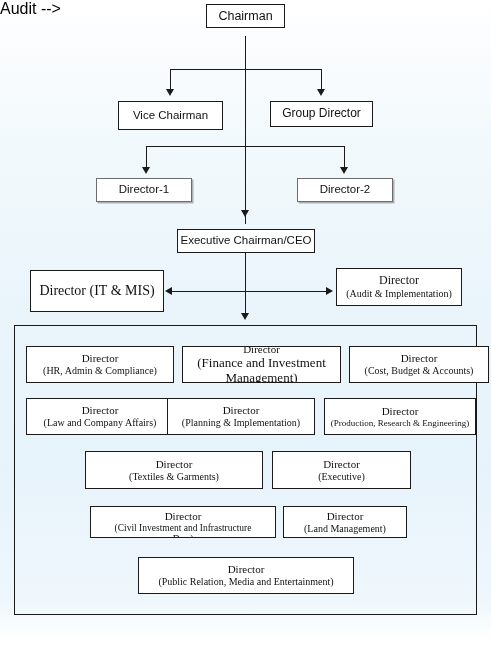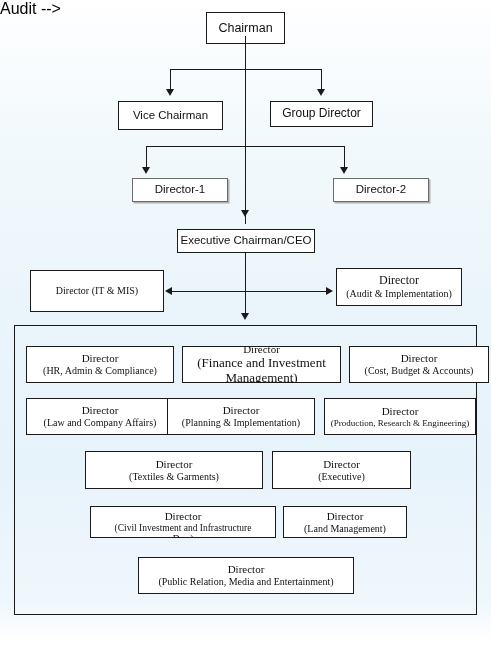--- a/index.html
+++ b/index.html
@@ -45,21 +45,20 @@
   }
   .node.sans {
     font-family: "Liberation Sans", sans-serif;
   }
   .node.serif {
     font-family: "Liberation Serif", serif;
   }
   .node.shadow {
     border: 1px solid #6c6c6c;
     box-shadow: 1.5px 1.5px 0 rgba(120,120,120,0.55);
-    margin-left: 36px;
   }
   .node .l1 { display: block; line-height: 1.15; }
   .node .l2 { display: block; line-height: 1.15; }
 
   
   .vline, .hline {
     position: absolute;
     background: #1a1a1a;
   }
   .vline { width: 1px; }
@@ -104,21 +103,21 @@
     justify-content: flex-start;
     padding-top: 3px;
   }
 </style>
 </head>
 <body>
 
 <div id="chart-root">
 
   
-  <div class="node sans" id="n-chairman" style="left:206px; top:12px; width:79px; height:32px; font-size:12.5px;">
+  <div class="node sans" id="n-chairman" style="left:206px; top:4px; width:79px; height:24px; font-size:12.5px;">
     <span class="l1">Chairman</span>
   </div>
 
   
   <div class="vline" style="left:245px; top:36px; height:188px;"></div>
 
   
   <div class="hline" style="left:170px; top:69px; width:152px;"></div>
   <div class="vline" style="left:170px; top:69px; height:23px;"></div>
   <div class="arrow-down" style="left:166px; top:89px;"></div>
@@ -157,21 +156,21 @@
 
   
   <div class="vline" style="left:245px; top:253px; height:62px;"></div>
   <div class="arrow-down" style="left:241px; top:313px;"></div>
 
     Audit --&gt;
   <div class="hline" style="left:170px; top:291px; width:160px;"></div>
   <div class="arrow-left" style="left:165px; top:287px;"></div>
   <div class="arrow-right" style="left:326px; top:287px;"></div>
 
-  <div class="node serif" id="n-it-mis" style="left:30px; top:270px; width:134px; height:42px; font-size:10px;">
+  <div class="node serif" id="n-it-mis" style="left:30px; top:270px; width:134px; height:42px; font-size:14px;">
     <span class="l1">Director (IT &amp; MIS)</span>
   </div>
 
   <div class="node serif" id="n-audit" style="left:336px; top:268px; width:126px; height:38px; font-size:12px;">
     <span class="l1">Director</span>
     <span class="l2" style="font-size:10px;">(Audit &amp; Implementation)</span>
   </div>
 
   
   <div id="directors-panel">

